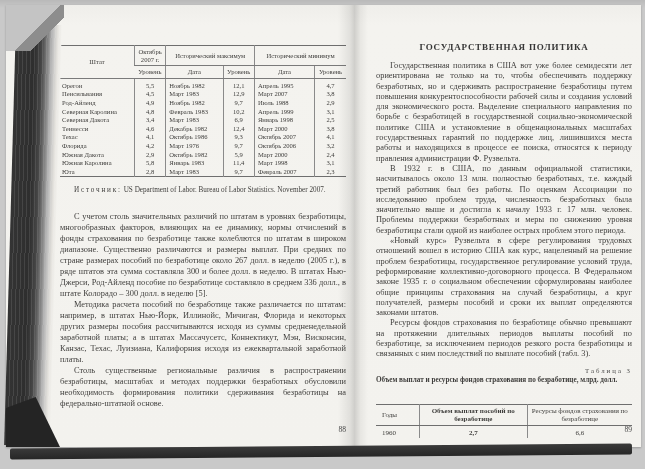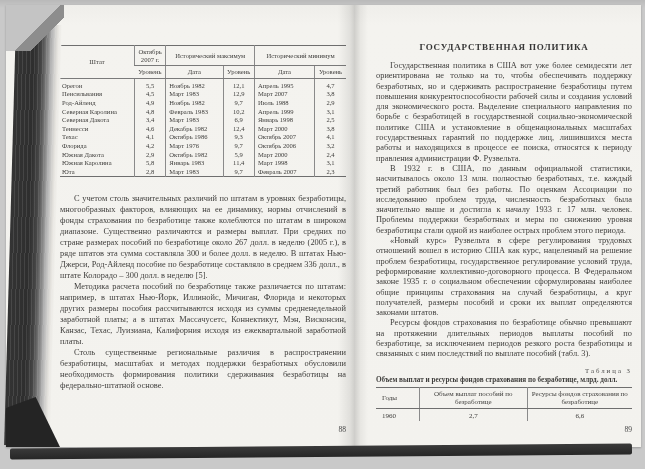--- a/index.html
+++ b/index.html
@@ -55,27 +55,27 @@
   .states-table tbody tr:first-child td{padding-top:3px;}
   .source{font-size:7.2px;line-height:9px;margin-top:9px;text-align:justify;text-indent:14px;}
   .spaced{letter-spacing:1.8px;}
   .lp1{margin-top:16px;}
   
   .heading{margin:37px 0 0;text-align:center;font-size:9px;font-weight:bold;
     letter-spacing:.8px;color:#363636;}
   .rp1{margin-top:9px;}
   .tbl3-label{margin-top:7px;text-align:right;font-size:6.8px;letter-spacing:2px;color:#4a4a4a;}
   .tbl3-title{margin-top:2px;font-size:7.2px;font-weight:bold;line-height:8.5px;}
-  .tbl3{width:100%;border-collapse:collapse;margin-top:3px;font-size:7px;line-height:8px;
+  .tbl3{width:100%;border-collapse:collapse;margin-top:20px;font-size:7px;line-height:8px;
     color:#3f3e3c;border-top:1px solid #6e6e6e;}
   .tbl3 th{font-weight:normal;text-align:center;padding:2px 2px;border-bottom:1.6px solid #6e6e6e;}
   .tbl3 th + th, .tbl3 td + td{border-left:1px solid #8a8a8a;}
   .tbl3 td{padding:.5px 2px;text-align:center;}
   .tbl3 th:nth-child(1),.tbl3 td:nth-child(1){width:17%;text-align:left;padding-left:6px;}
-  .tbl3 th:nth-child(2),.tbl3 td:nth-child(2){width:42%;}
+  .tbl3 th:nth-child(2),.tbl3 td:nth-child(2){width:42%;font-weight:bold;}
   .tbl3 th:nth-child(3),.tbl3 td:nth-child(3){width:41%;}
   .tbl3 tbody tr:first-child td{padding-top:3px;}
   .pageno{position:absolute;bottom:13px;left:0;right:0;text-align:right;font-size:7.5px;color:#474747;}
 </style>
 </head>
 <body>
 
 <div class="scan">
   <div class="book">
 
@@ -181,20 +181,24 @@
               <td>Юта</td>
               <td>2,8</td>
               <td>Март 1983</td>
               <td>9,7</td>
               <td>Февраль 2007</td>
               <td>2,3</td>
             </tr>
           </tbody>
       </table>
 
+      <p class="source">
+        <span class="spaced">Источник:</span>
+        <span>US Department of Labor. Bureau of Labor Statistics. November 2007.</span>
+      </p>
 
       <p class="body-text lp1">С учетом столь значительных различий по штатам в уровнях безработицы, многообразных факторов, влияющих на ее динамику, нормы отчислений в фонды страхования по безработице также колеблются по штатам в широком диапазоне. Существенно различаются и размеры выплат. При средних по стране размерах пособий по безработице около 267 долл. в неделю (2005 г.), в ряде штатов эта сумма составляла 300 и более долл. в неделю. В штатах Нью-Джерси, Род-Айленд пособие по безработице составляло в среднем 336 долл., в штате Колорадо – 300 долл. в неделю [5].</p>
       <p class="body-text">Методика расчета пособий по безработице также различается по штатам: например, в штатах Нью-Йорк, Иллинойс, Мичиган, Флорида и некоторых других размеры пособия рассчитываются исходя из суммы средненедельной заработной платы; а в штатах Массачусетс, Коннектикут, Мэн, Висконсин, Канзас, Техас, Луизиана, Калифорния исходя из ежеквартальной заработной платы.</p>
       <p class="body-text">Столь существенные региональные различия в распространении безработицы, масштабах и методах поддержки безработных обусловили необходимость формирования политики сдерживания безработицы на федерально-штатной основе.</p>
 
       <div class="pageno">88</div>
     </div>
 
     <div class="page page-right">
       <h1 class="heading">ГОСУДАРСТВЕННАЯ ПОЛИТИКА</h1>

